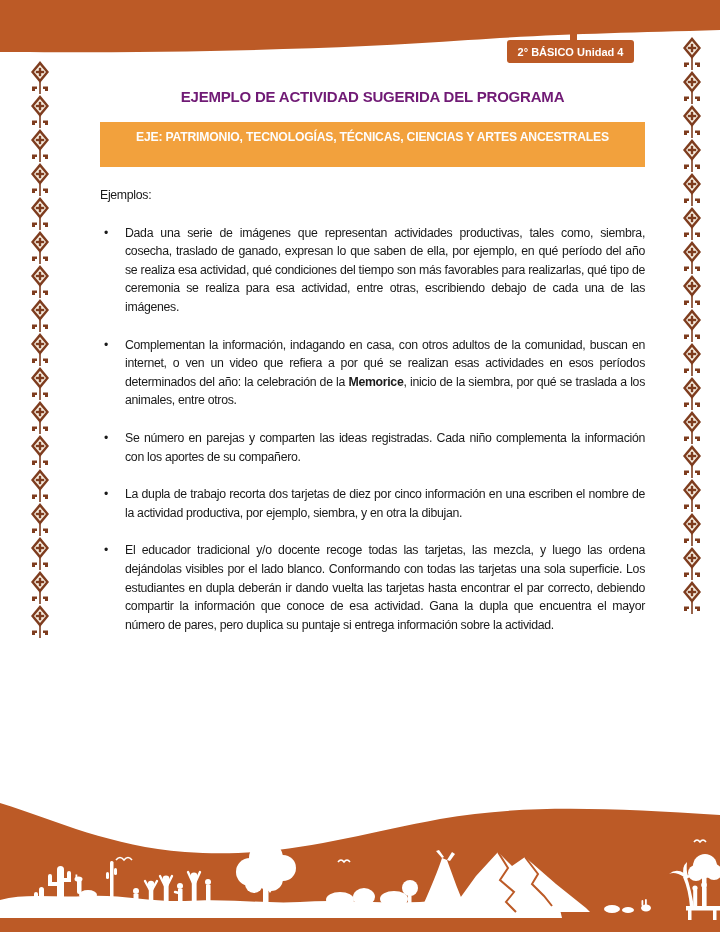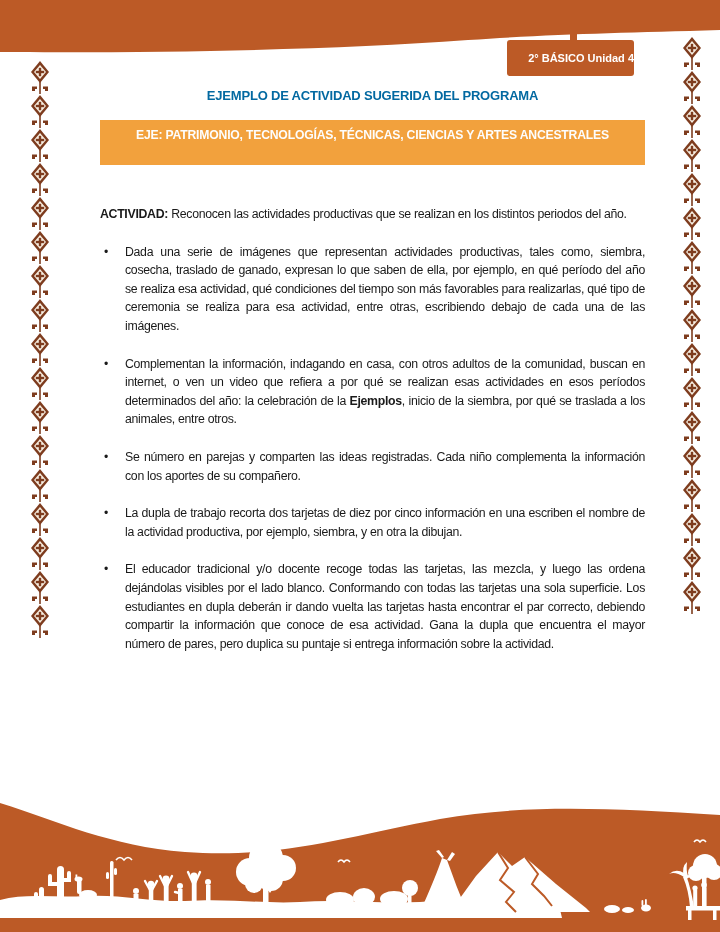--- a/index.html
+++ b/index.html
@@ -11,30 +11,30 @@
   }
   *{box-sizing:border-box;}
   html,body{margin:0;padding:0;}
   body{
     width:720px;height:932px;position:relative;overflow:hidden;
     background:#ffffff;font-family:"Liberation Sans",sans-serif;color:var(--txt);
   }
   .top-wave{position:absolute;top:0;left:0;display:block;}
   .badge-stem{position:absolute;left:570px;top:24px;width:7px;height:18px;background:var(--rust);}
   .unit-badge{
-    position:absolute;left:507px;top:40px;width:127px;height:36px;background:var(--rust);
+    position:absolute;left:507px;top:40px;width:127px;height:23px;background:var(--rust);
     border-radius:3px;color:#ffffff;font-size:11px;font-weight:bold;
-    display:flex;align-items:center;justify-content:flex-end;letter-spacing:0;
+    display:flex;align-items:center;justify-content:center;letter-spacing:0;
   }
   .border-left{position:absolute;left:30px;top:60px;display:block;}
   .border-right{position:absolute;left:682px;top:36px;display:block;}
   .content{position:absolute;left:100px;top:88px;width:545px;}
   .page-title{
-    margin:0 0 17px 0;font-size:13px;font-weight:bold;text-align:center;
-    letter-spacing:-0.2px;color:#0369a1;
+    margin:0 0 17px 0;font-size:15px;font-weight:bold;text-align:center;
+    letter-spacing:-0.2px;color:#701a75;
   }
   .eje-banner{
     height:45px;background:var(--banner);color:#FDFDFD;font-weight:bold;
     font-size:12.2px;letter-spacing:-0.2px;display:flex;align-items:center;
     justify-content:center;padding-bottom:16px;
   }
   .body-text{font-size:12.3px;letter-spacing:-0.3px;line-height:18.6px;}
   .activity-line{margin:40px 0 0 0;white-space:nowrap;}
   .activity-label{font-weight:bold;}
   .examples-label{margin:19px 0 0 0;}
@@ -87,24 +87,24 @@
     </pattern>
   </defs>
   <rect x="0" y="0" width="20" height="578" fill="url(#motifR)"></rect>
 </svg>
 
 <div class="content">
   <h1 class="page-title">EJEMPLO DE ACTIVIDAD SUGERIDA DEL PROGRAMA</h1>
   <div class="eje-banner">
     <span>EJE: PATRIMONIO, TECNOLOGÍAS, TÉCNICAS, CIENCIAS Y ARTES ANCESTRALES</span>
   </div>
-  <p class="body-text activity-line"><span class="activity-label">ACTIVIDAD:</span><span> Reconocen las actividades productivas que se realizan en los distintos periodos del año.</span></p>
+  <p class="body-text examples-label">Ejemplos:</p>
   <ul class="body-text bullet-list" id="bullet-list">
       <li><span>Dada una serie de imágenes que representan actividades productivas, tales como, siembra, cosecha, traslado de ganado, expresan lo que saben de ella, por ejemplo, en qué período del año se realiza esa actividad, qué condiciones del tiempo son más favorables para realizarlas, qué tipo de ceremonia se realiza para esa actividad, entre otras, escribiendo debajo de cada una de las imágenes.</span></li>
-      <li><span>Complementan la información, indagando en casa, con otros adultos de la comunidad, buscan en internet, o ven un video que refiera a por qué se realizan esas actividades en esos períodos determinados del año: la celebración de la </span><span class="bold">Ejemplos</span><span>, inicio de la siembra, por qué se traslada a los animales, entre otros.</span></li>
+      <li><span>Complementan la información, indagando en casa, con otros adultos de la comunidad, buscan en internet, o ven un video que refiera a por qué se realizan esas actividades en esos períodos determinados del año: la celebración de la </span><span class="bold">Memorice</span><span>, inicio de la siembra, por qué se traslada a los animales, entre otros.</span></li>
       <li><span>Se número en parejas y comparten las ideas registradas. Cada niño complementa la información con los aportes de su compañero.</span></li>
       <li><span>La dupla de trabajo recorta dos tarjetas de diez por cinco información en una escriben el nombre de la actividad productiva, por ejemplo, siembra, y en otra la dibujan.</span></li>
       <li><span>El educador tradicional y/o docente recoge todas las tarjetas, las mezcla, y luego las ordena dejándolas visibles por el lado blanco. Conformando con todas las tarjetas una sola superficie. Los estudiantes en dupla deberán ir dando vuelta las tarjetas hasta encontrar el par correcto, debiendo compartir la información que conoce de esa actividad. Gana la dupla que encuentra el mayor número de pares, pero duplica su puntaje si entrega información sobre la actividad.</span></li>
     </ul>
 </div>
 
 <svg class="footer-art" width="720" height="132" viewBox="0 0 720 132" aria-hidden="true">
   <path d="M0,3 C60,22 110,46 185,52 C280,59 350,36 440,19 C525,4 610,8 720,15 L720,132 L0,132 Z" fill="#BC5A26"></path>
   <g fill="#FFFFFF">
     <path d="M0,100 C25,93 55,98 85,96 C120,94 150,102 185,101 C230,98 262,104 300,102 C340,99 380,104 420,102 C470,98 520,104 558,101 L562,118 L0,118 Z"></path>

